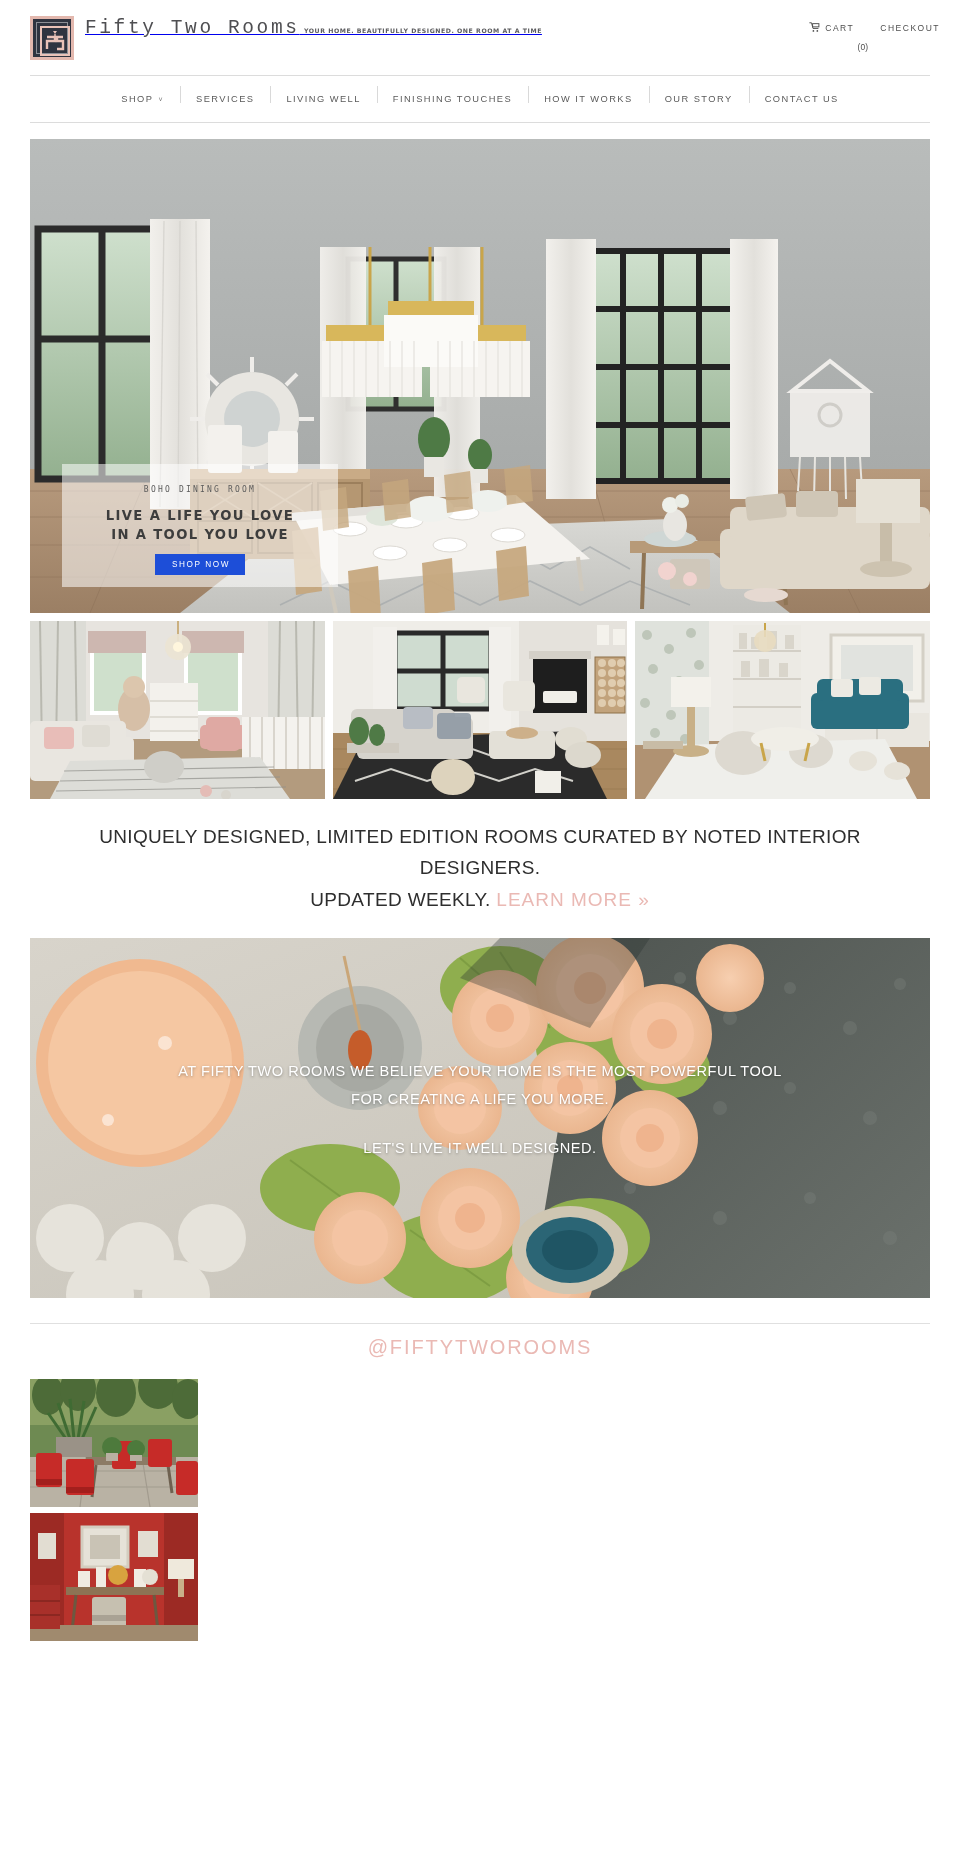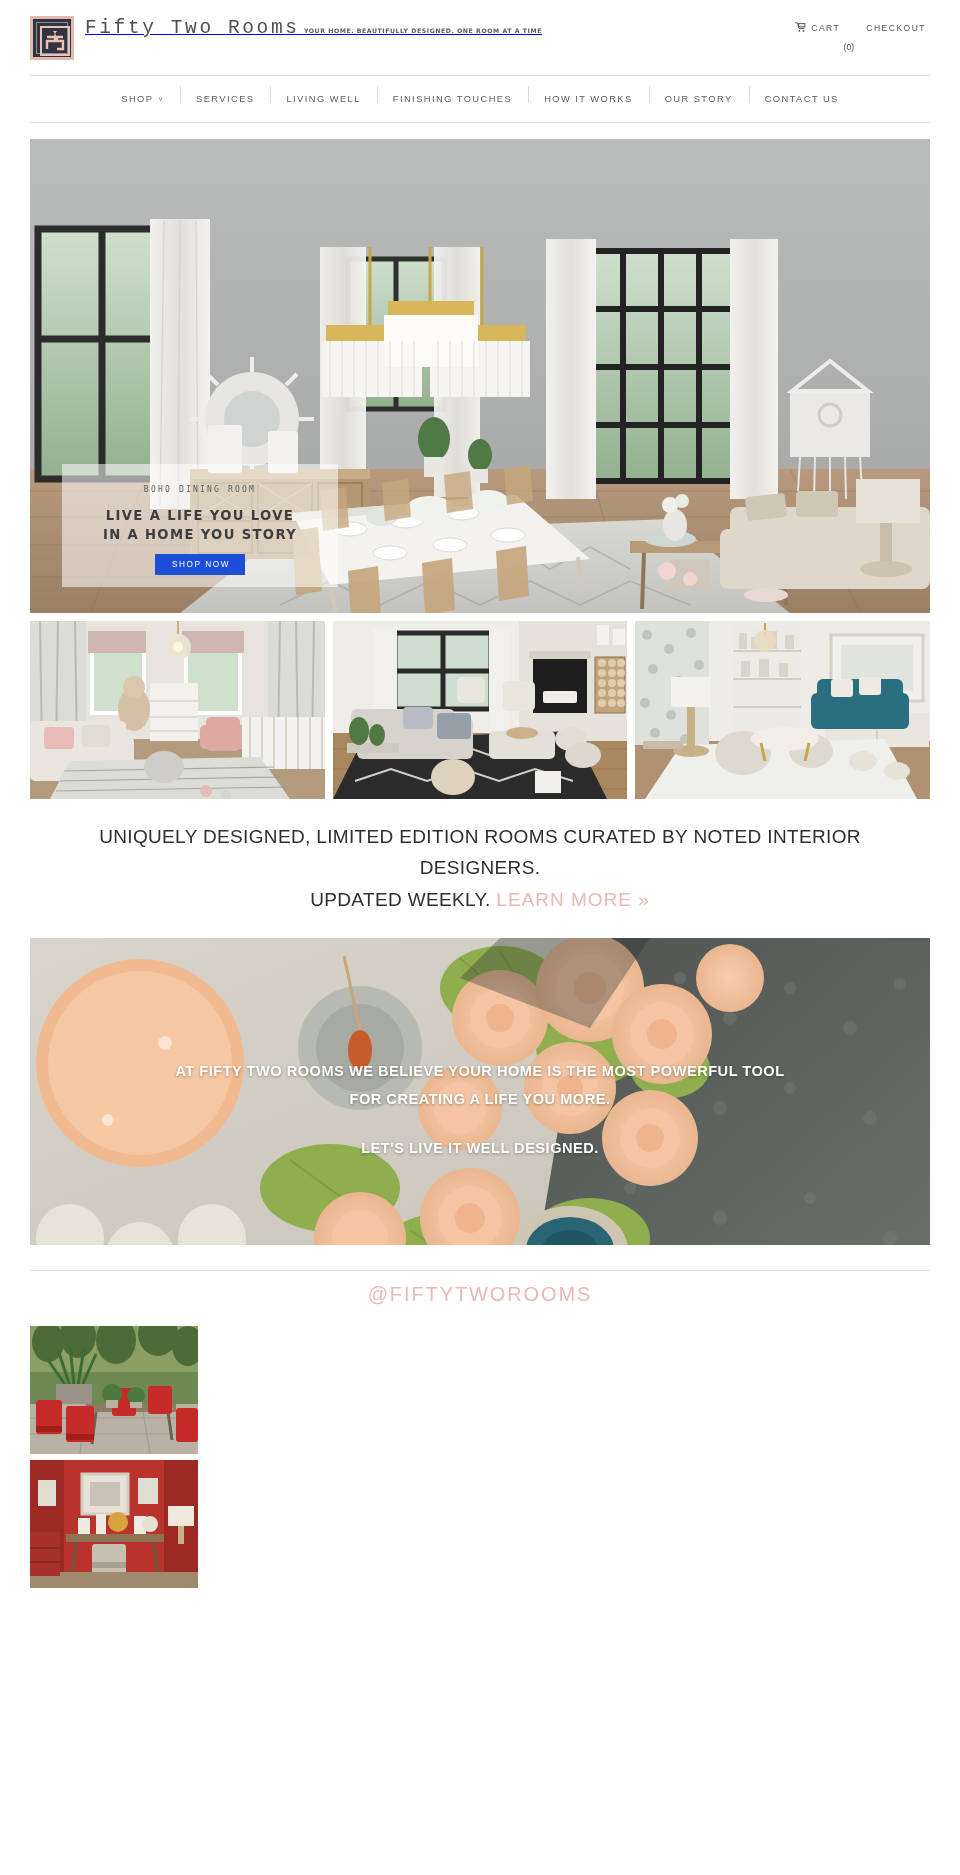--- a/index.html
+++ b/index.html
@@ -54,21 +54,21 @@
     letter-spacing: 0.55px;
     color: #5c5c5f;
     font-weight: bold;
     margin-top: 4px;
     white-space: nowrap;
     font-family: "DejaVu Sans", sans-serif;
   }
 
   .header-right {
     position: absolute;
-    right: 34px;
+    right: 20px;
     top: 22px;
     text-align: right;
     white-space: nowrap;
   }
   .hr-row { display: flex; align-items: center; justify-content: flex-end; gap: 0; }
   .cart-link, .checkout-link {
     font-size: 8.5px;
     letter-spacing: 1.5px;
     color: #4e4e4e;
     text-decoration: none;
@@ -191,23 +191,22 @@
   .tagline .learn {
     color: #eab9b4;
     text-decoration: none;
     letter-spacing: 1px;
   }
 
   
   .mission {
     position: relative;
     margin: 23px 30px 0 30px;
-    height: 307px;
+    height: 360px;
     overflow: hidden;
-    font-weight: bold;
   }
   .mission-copy {
     position: absolute;
     left: 0; right: 0;
     top: 120px;
     text-align: center;
     color: #ffffff;
     font-size: 14.6px;
     letter-spacing: 0.5px;
     line-height: 1.9;
@@ -549,21 +548,21 @@
 
       <circle cx="637" cy="432" r="9" fill="#f1d3cf"></circle>
       <circle cx="660" cy="440" r="7" fill="#f1d3cf"></circle>
     </svg>
   </div>
 
   <div class="hero-overlay">
     <span class="hero-eyebrow">BOHO  DINING  ROOM</span>
     <div class="hero-title">
       <span>LIVE A LIFE YOU LOVE</span><br>
-      <span>IN A HOME YOU STORY</span>
+      <span>IN A TOOL YOU LOVE</span>
     </div>
     <button class="hero-btn">SHOP NOW</button>
   </div>
 </section>
 
 <section class="trio">
 
   <a class="trio-cell" href="#">
     <svg width="296" height="178" viewBox="0 0 296 178" preserveAspectRatio="none" aria-hidden="true">
       <rect width="296" height="178" fill="#e7e4df"></rect>

